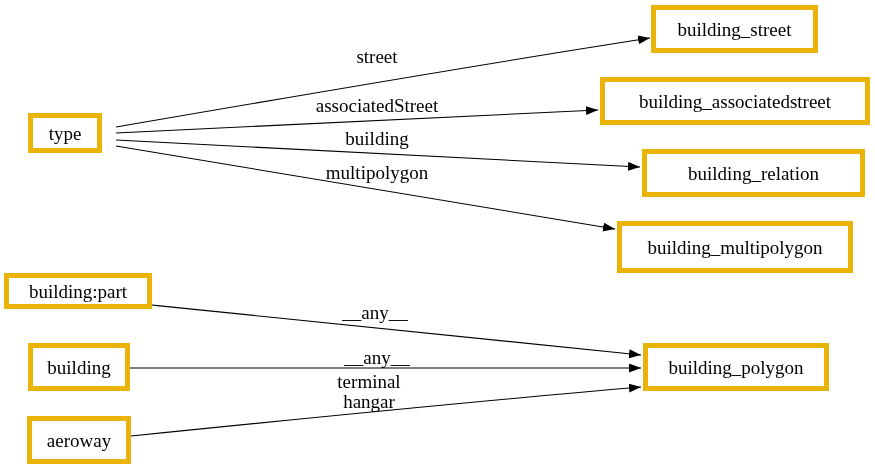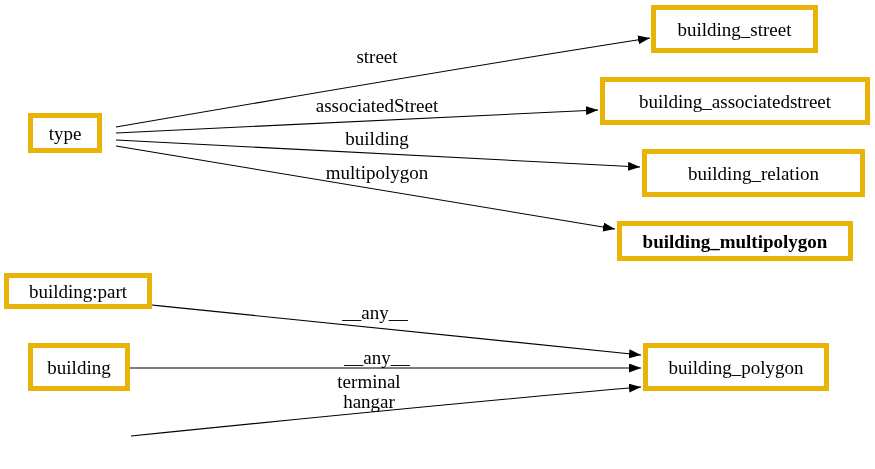--- a/index.html
+++ b/index.html
@@ -78,32 +78,35 @@
   </div>
 
   <div class="node" style="left:600px; top:77px; width:270px; height:48px;">
     <span>building_associatedstreet</span>
   </div>
 
   <div class="node" style="left:642px; top:149px; width:223px; height:48px;">
     <span>building_relation</span>
   </div>
 
-  <div class="node" style="left:617px; top:221px; width:236px; height:40px;font-weight:bold;">
+  <div class="node" style="left:617px; top:221px; width:236px; height:52px;">
     <span>building_multipolygon</span>
   </div>
 
   <div class="node" style="left:4px; top:273px; width:148px; height:36px;">
     <span>building:part</span>
   </div>
 
   <div class="node" style="left:28px; top:343px; width:102px; height:48px;">
     <span>building</span>
   </div>
 
+  <div class="node" style="left:27px; top:416px; width:104px; height:48px;">
+    <span>aeroway</span>
+  </div>
 
   <div class="node" style="left:643px; top:343px; width:186px; height:48px;">
     <span>building_polygon</span>
   </div>
 
   <div class="edge-label" style="left:377px; top:57px;">street</div>
 
   <div class="edge-label" style="left:377px; top:106px;">associatedStreet</div>
 
   <div class="edge-label" style="left:377px; top:139px;">building</div>

